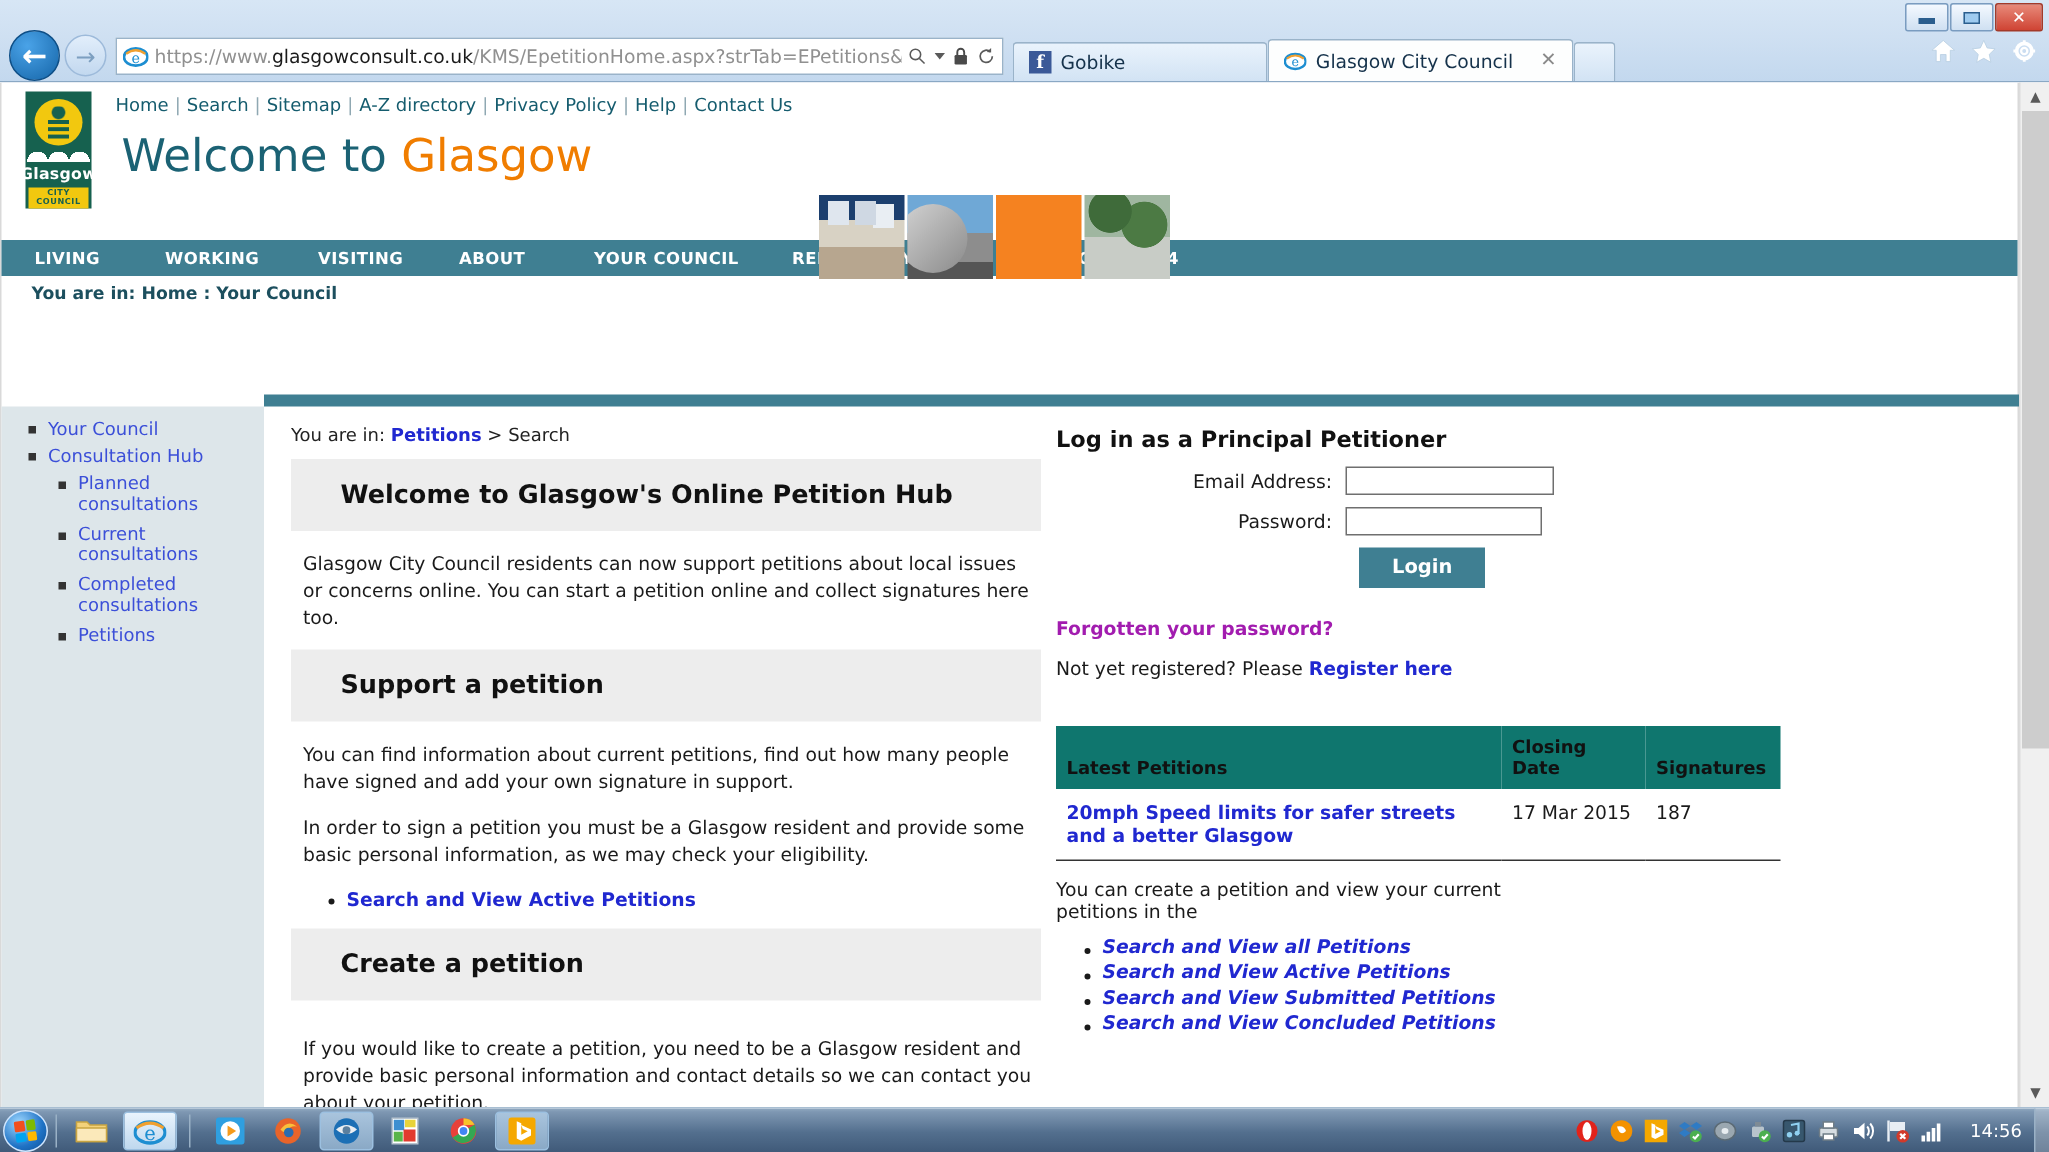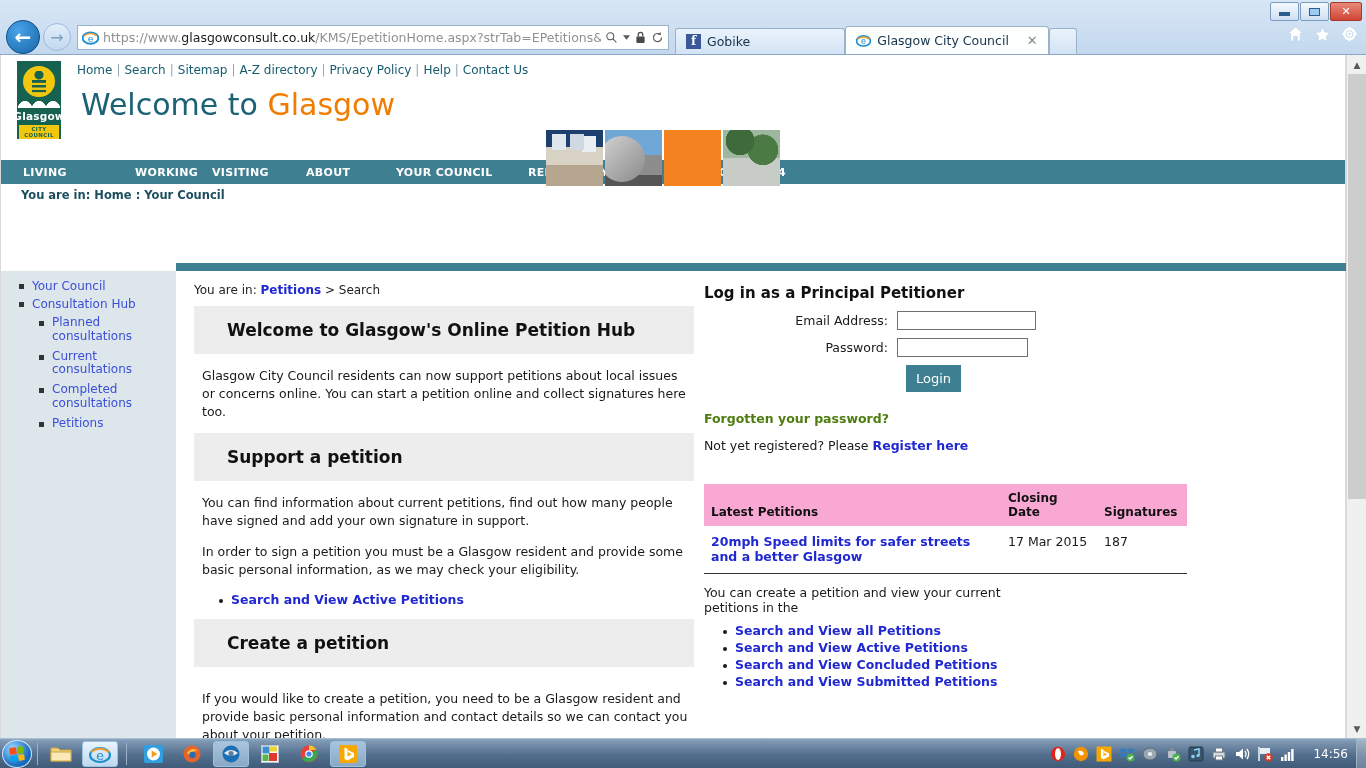--- a/index.html
+++ b/index.html
@@ -202,44 +202,44 @@
   .frow { display:flex; align-items:center; margin-bottom:8px; }
   .frow .flab { width:196px; text-align:right; font-size:12.5px; color:#1a1a1a; padding-right:9px;}
   .frow input {
     height:19px; border:1px solid #6f6f6f; background:#fff;
     font-family:"DejaVu Sans", sans-serif; font-size:12px; padding:0 3px;
   }
   .in-email { width:139px; }
   .in-pass { width:131px; }
   .login-btn-row { margin:6px 0 0 205px; }
   .login-btn {
-    background:#3f7f92; color:#fff; border:none; font-weight:normal; font-size:13px;
-    padding:6px 10px; font-family:"DejaVu Sans", sans-serif; cursor:pointer;
+    background:#3f7f92; color:#fff; border:none; font-weight:bold; font-size:13px;
+    padding:6px 22px; font-family:"DejaVu Sans", sans-serif; cursor:pointer;
   }
   .rlink { margin:19px 0 0 3px; font-size:12.5px;}
-  .rlink a { color:#4d7c0f; font-weight:bold; text-decoration:none;margin-top:24px;}
+  .rlink a { color:#a21caf; font-weight:bold; text-decoration:none;margin-top:24px;}
   .rtext { margin:12px 0 0 3px; font-size:12.5px; color:#1a1a1a;}
   .rtext a { color:#2028d0; font-weight:bold; text-decoration:none;}
 
   .lp-table { margin:31px 0 0 3px; width:483px; border-collapse:collapse; }
   .lp-table thead th {
-    background:#f9a8d4; font-size:12px; color:#111; text-align:left;
+    background:#0f766e; font-size:12px; color:#111; text-align:left;
     padding:7px 6px 7px 7px; vertical-align:bottom; font-weight:bold;
   }
   .lp-table tbody td {
     font-size:12.5px; color:#1a1a1a; padding:8px 6px 9px 7px; vertical-align:top;
     border-bottom:1px solid #333;
   }
   .lp-table tbody td a { color:#2028d0; font-weight:bold; text-decoration:none;}
   .th-name { width:297px; }
   .th-date { width:96px; }
 
   .rb-text { margin:11px 0 0 3px; font-size:12.5px; color:#1a1a1a; line-height:1.22; max-width:350px;}
   .rb-list { margin:7px 0 0 22px; padding:0; list-style:none;}
-  .rb-list li { display:flex; align-items:flex-start; margin:2px 0; }
+  .rb-list li { display:flex; align-items:center; margin:2px 0;font-style:italic; }
   .rb-list li .dot { width:4px; height:4px; border-radius:50%; background:#1a1a1a; margin:7px 8px 0 0;}
   .rb-list li a { color:#2028d0; font-weight:bold; font-size:12.5px; text-decoration:none;}
 
   
   .vscroll {
     position:absolute; right:0; top:55px; width:20px; height:683px;
     background:#f0f0f0; border-left:1px solid #dcdcdc;
   }
   .vs-arrow {
     width:20px; height:19px; display:flex; align-items:center; justify-content:center;
@@ -383,21 +383,21 @@
         <div class="banner">
           <div class="bimg b1"></div>
           <div class="bimg b2"></div>
           <div class="bimg b3"></div>
           <div class="bimg b4"></div>
         </div>
       </div>
 
       <div class="mainnav">
         <div class="ni" style="width:95px; padding-left:22px;">LIVING</div>
-        <div class="ni" style="width:88px;text-align:right;">WORKING</div>
+        <div class="ni" style="width:88px;">WORKING</div>
         <div class="ni" style="width:80px;">VISITING</div>
         <div class="ni" style="width:76px;">ABOUT</div>
         <div class="ni" style="width:118px;">YOUR COUNCIL</div>
         <div class="ni" style="width:143px;">REPORT, PAY, APPLY</div>
         <div class="ni">GLASGOW 2014</div>
       </div>
 
       <div class="breadcrumb-bar">You are in:  Home : Your Council</div>
       <div class="teal-strip"></div>
 
@@ -500,25 +500,25 @@
                 <li>
                     <span class="dot"></span>
                     <a>Search and View all Petitions</a>
                   </li>
                 <li>
                     <span class="dot"></span>
                     <a>Search and View Active Petitions</a>
                   </li>
                 <li>
                     <span class="dot"></span>
-                    <a>Search and View Concluded Petitions</a>
+                    <a>Search and View Submitted Petitions</a>
                   </li>
                 <li>
                     <span class="dot"></span>
-                    <a>Search and View Submitted Petitions</a>
+                    <a>Search and View Concluded Petitions</a>
                   </li>
               </ul>
             </div>
 
           </div>
         </div>
       </div>
     </div>
   </div>
 

